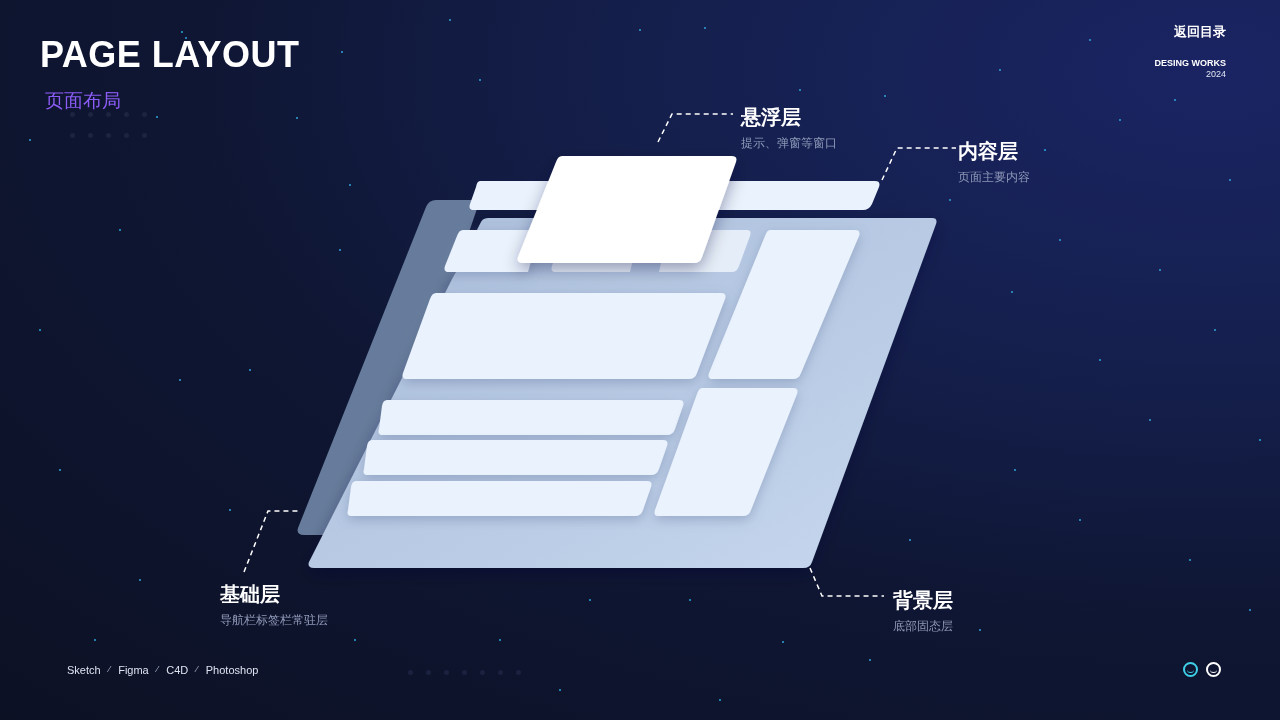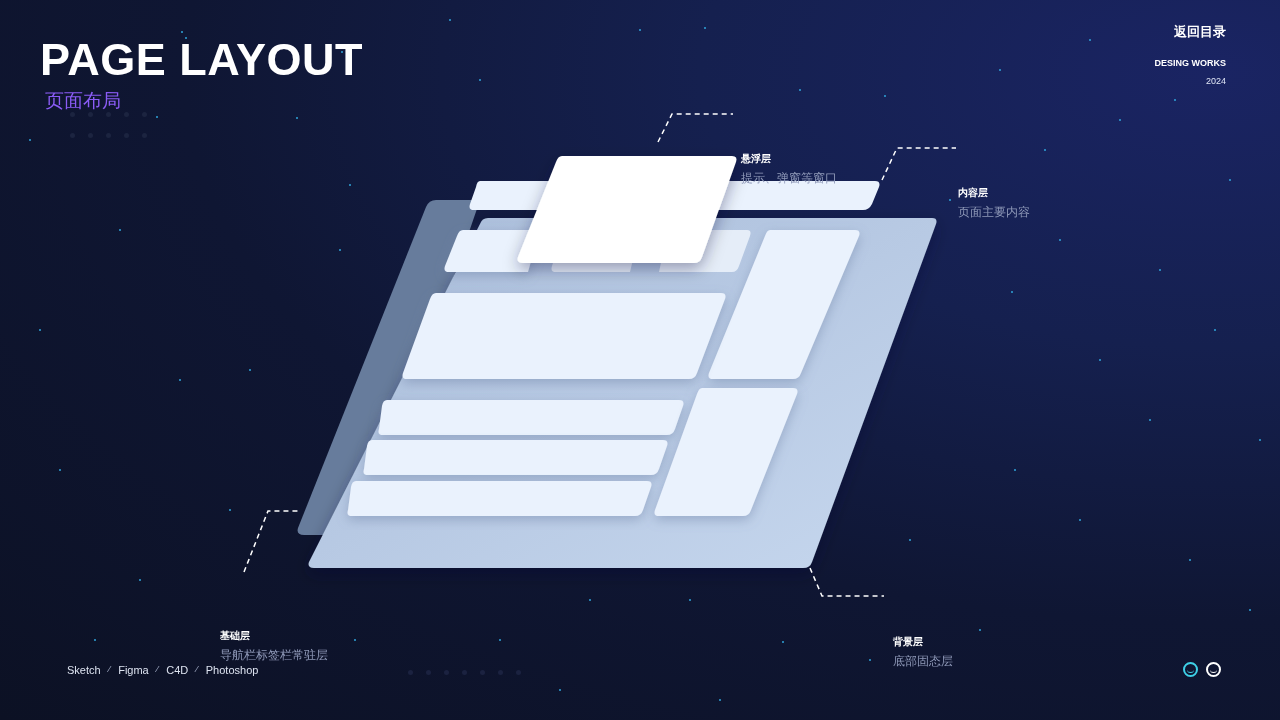--- a/index.html
+++ b/index.html
@@ -1,30 +1,30 @@
 <!DOCTYPE html>
 <html><head>
 <meta charset="utf-8">
 <style>
   html,body{margin:0;padding:0;}
   body{width:1280px;height:720px;overflow:hidden;position:relative;
     background:radial-gradient(ellipse at 95% 10%, #1a2463 0%, #15204f 30%, #0f1633 60%, #0c1124 100%);
     font-family:"Liberation Sans","DejaVu Sans",sans-serif;color:#fff;}
   .stars{position:absolute;inset:0;}
-  .title{position:absolute;left:40px;top:34px;font-size:45px;font-weight:bold;letter-spacing:0.5px;color:#fff;}
+  .title{position:absolute;left:40px;top:34px;font-size:36px;font-weight:bold;letter-spacing:0.5px;color:#fff;}
   .subtitle{position:absolute;left:45px;top:88px;font-size:19px;color:#8b5cf6;}
   .dotgrid{position:absolute;left:70px;top:112px;display:grid;grid-template-columns:repeat(5,18px);row-gap:16px;}
   .dotgrid span{width:5px;height:5px;border-radius:50%;background:#1c2440;}
   .topright{position:absolute;right:54px;top:23px;text-align:right;}
   .back{font-size:13px;color:#fff;font-weight:bold;cursor:pointer;}
   .works{font-size:9px;font-weight:bold;color:#fff;margin-top:17px;}
-  .year{font-size:9px;color:#dfe5f5;margin-top:8px;}
+  .year{font-size:9px;color:#dfe5f5;margin-top:1px;}
   .illus{position:absolute;left:0;top:0;}
   .label{position:absolute;}
-  .label .h{font-size:10px;font-weight:bold;color:#fff;margin-top:48px;}
+  .label .h{font-size:20px;font-weight:bold;color:#fff;}
   .label .d{font-size:12px;color:#8f99b8;margin-top:4px;}
   .tools{position:absolute;left:67px;top:664px;font-size:11px;color:#dde3f0;display:flex;gap:8px;align-items:flex-start;}
   .tools .sep{color:#aab3cc;font-size:9px;}
   .bottomdots{position:absolute;left:408px;top:670px;display:flex;gap:13px;}
   .bottomdots span{width:5px;height:5px;border-radius:50%;background:#1b2240;}
   .circles{position:absolute;left:1183px;top:662px;display:flex;gap:8px;}
   .circ{width:15px;height:15px;border-radius:50%;border:2px solid;position:relative;box-sizing:border-box;cursor:pointer;}
   .circ::after{content:"";position:absolute;left:2px;right:2px;bottom:2px;height:5px;border-bottom:1.5px solid;border-radius:0 0 6px 6px;border-color:inherit;}
   .c1{border-color:#3ecfe6;}
   .c2{border-color:#ffffff;}

